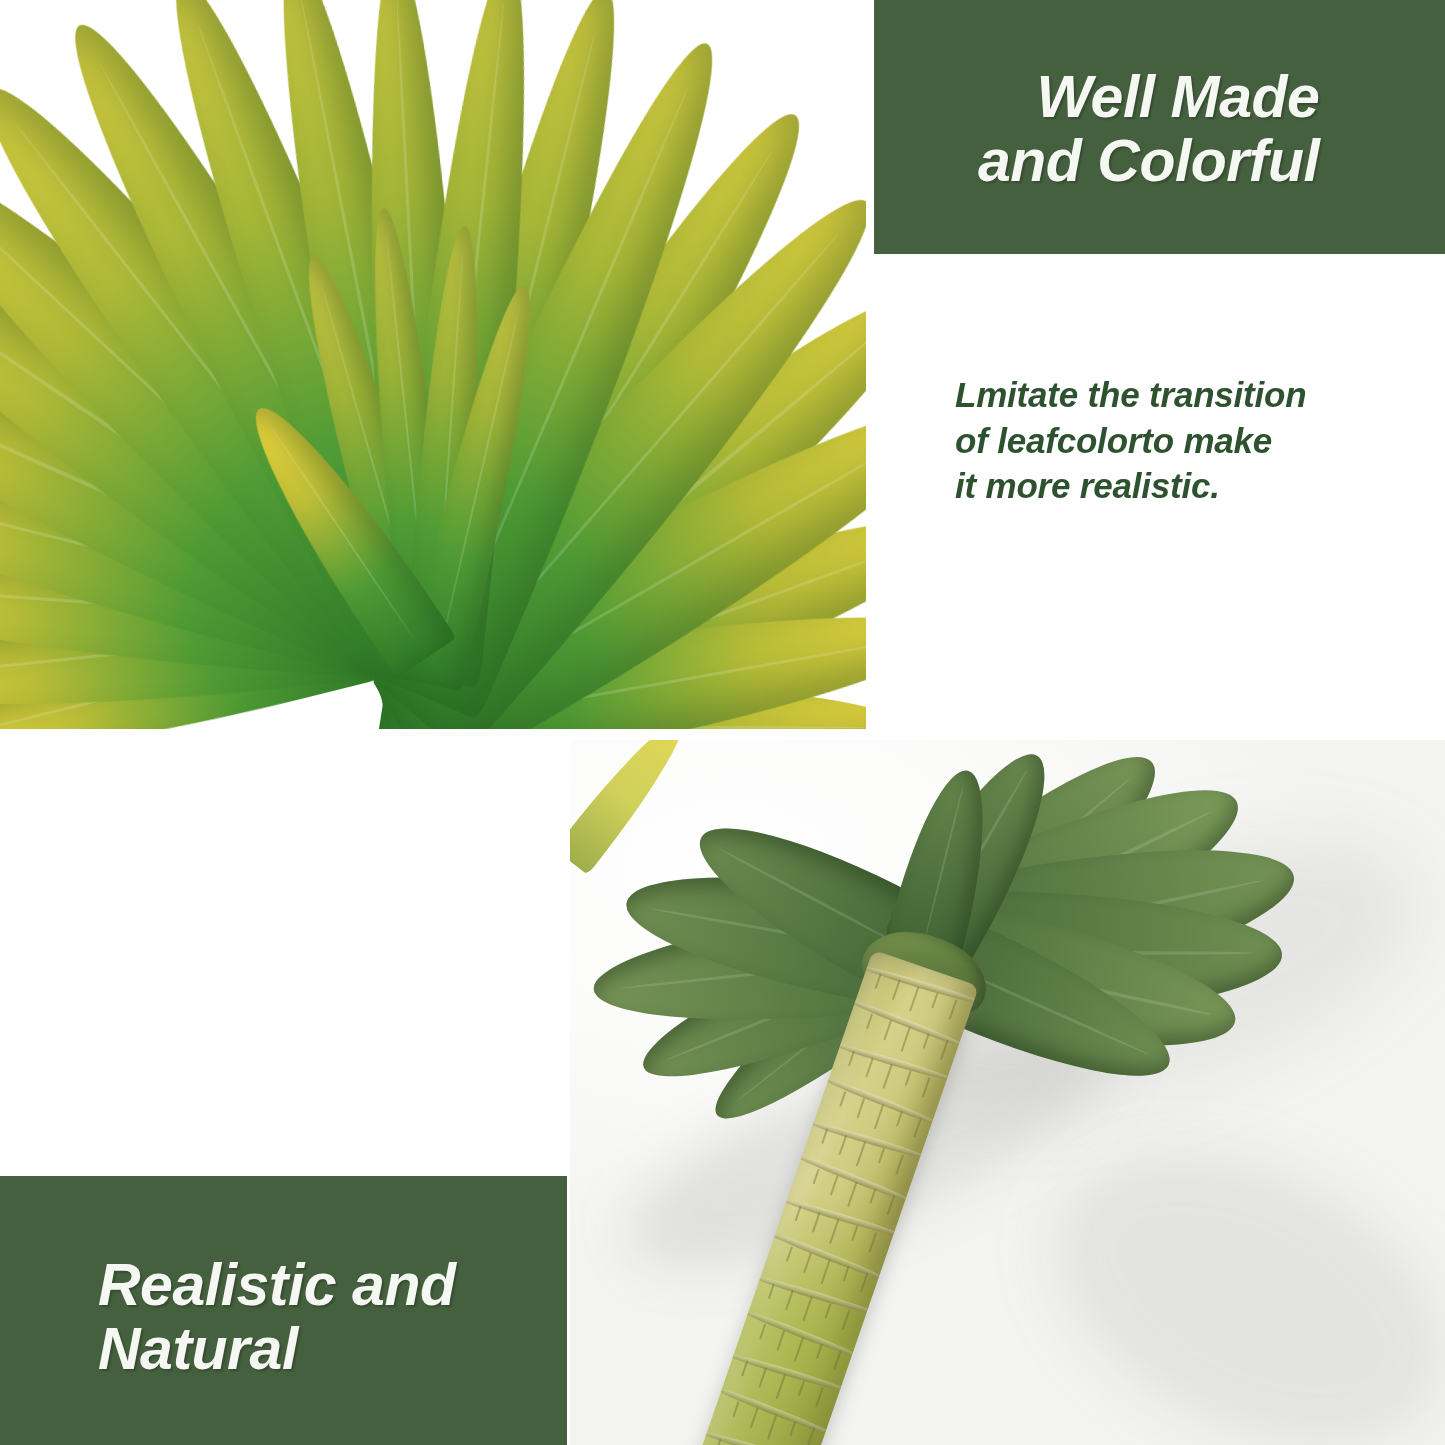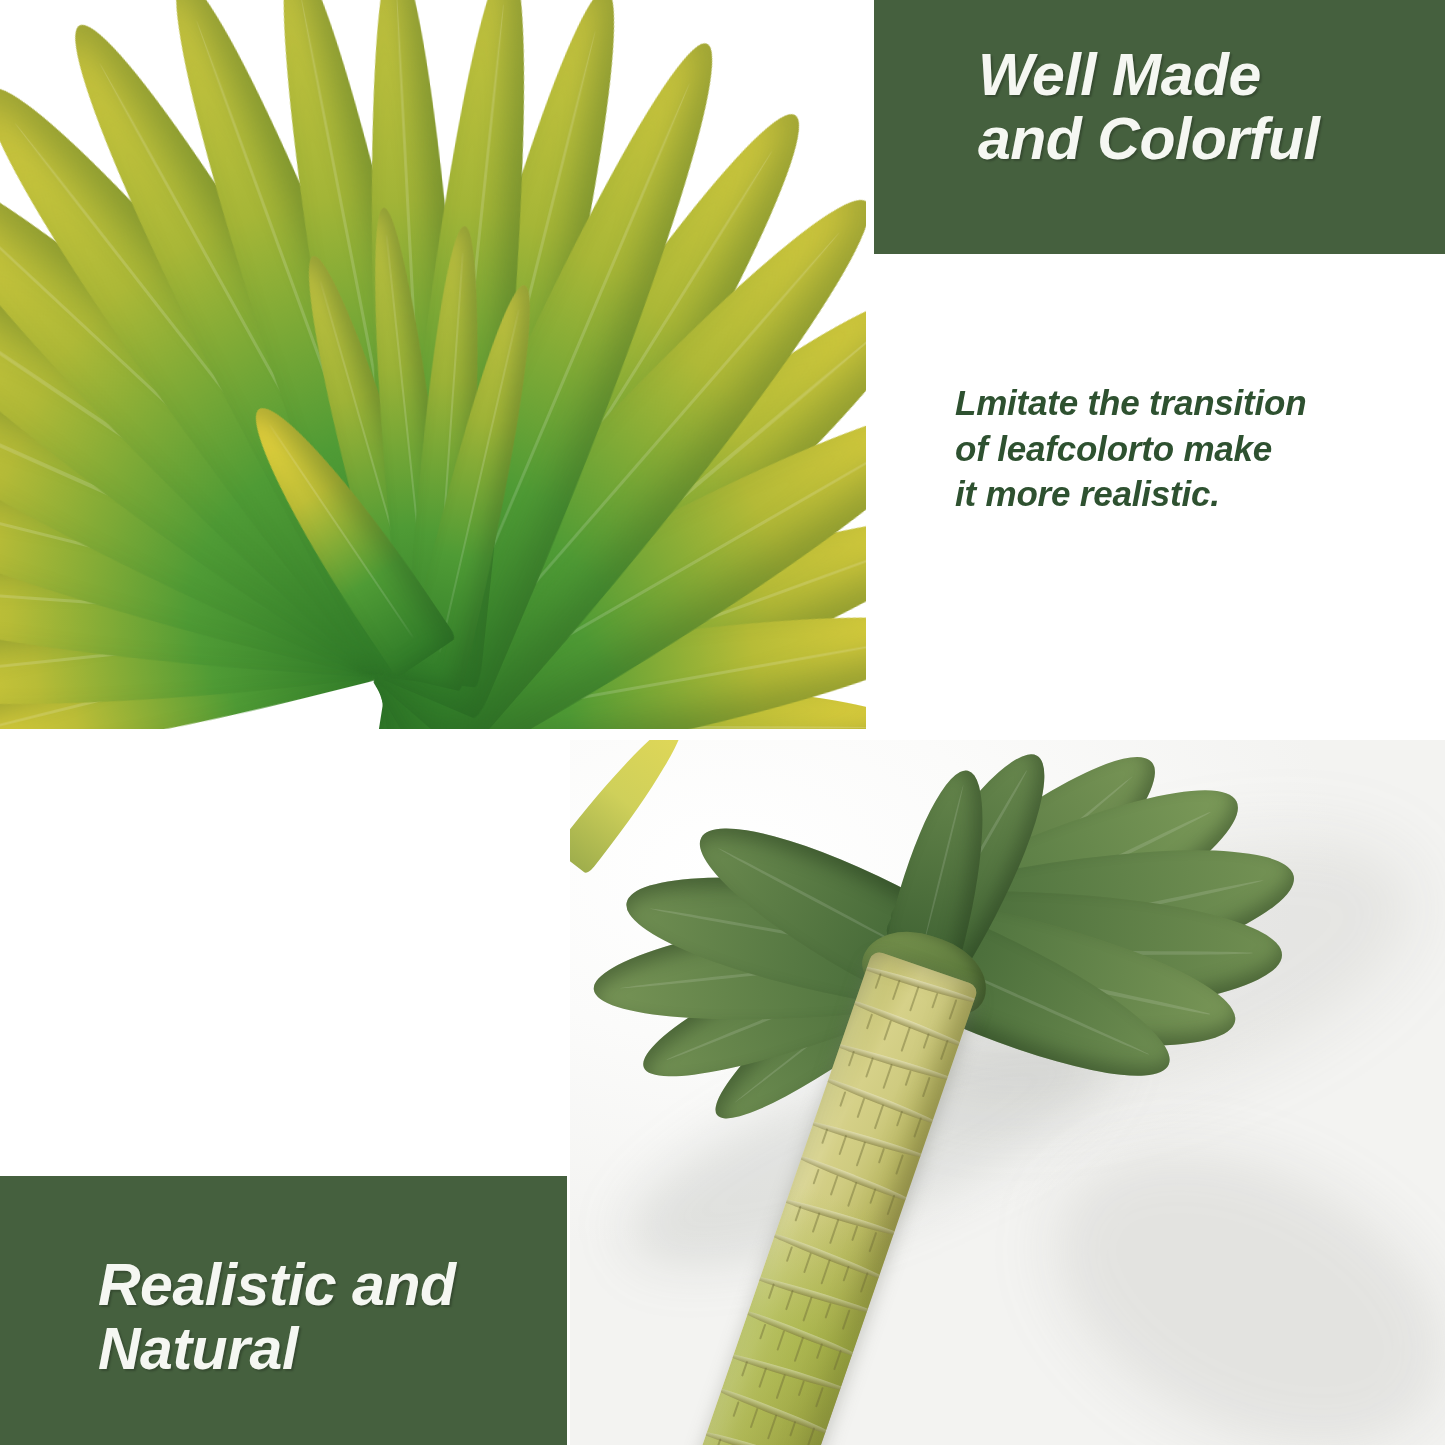--- a/index.html
+++ b/index.html
@@ -28,35 +28,35 @@
     position:absolute;
     color:#F5F7F2;
     font-weight:bold;
     font-style:italic;
     font-size:59px;
     line-height:1.08;
     letter-spacing:-0.5px;
     white-space:pre-line;
     text-shadow:2px 2px 2px rgba(0,0,0,0.22);
   }
-  #heading-well-made { left:104px; top:44px; }
+  #heading-well-made { left:104px; top:66px;text-align:right; }
   #heading-realistic { left:98px; top:78px; }
 
   
   .body-text {
     position:absolute;
     color:#2E5130;
     font-weight:bold;
     font-style:italic;
     font-size:35px;
     line-height:1.30;
     white-space:pre-line;
     letter-spacing:-0.2px;
   }
-  #text-imitate { left:955px; top:380px; width:460px; }
+  #text-imitate { left:955px; top:372px; width:460px; }
   #text-stem    { left:57px;  top:890px; width:520px; }
 
   
   #photo-top-left {
     position:absolute;
     left:0; top:0; width:866px; height:729px;
     background:#ffffff;
     overflow:hidden;
   }
   #photo-top-left .plant {

